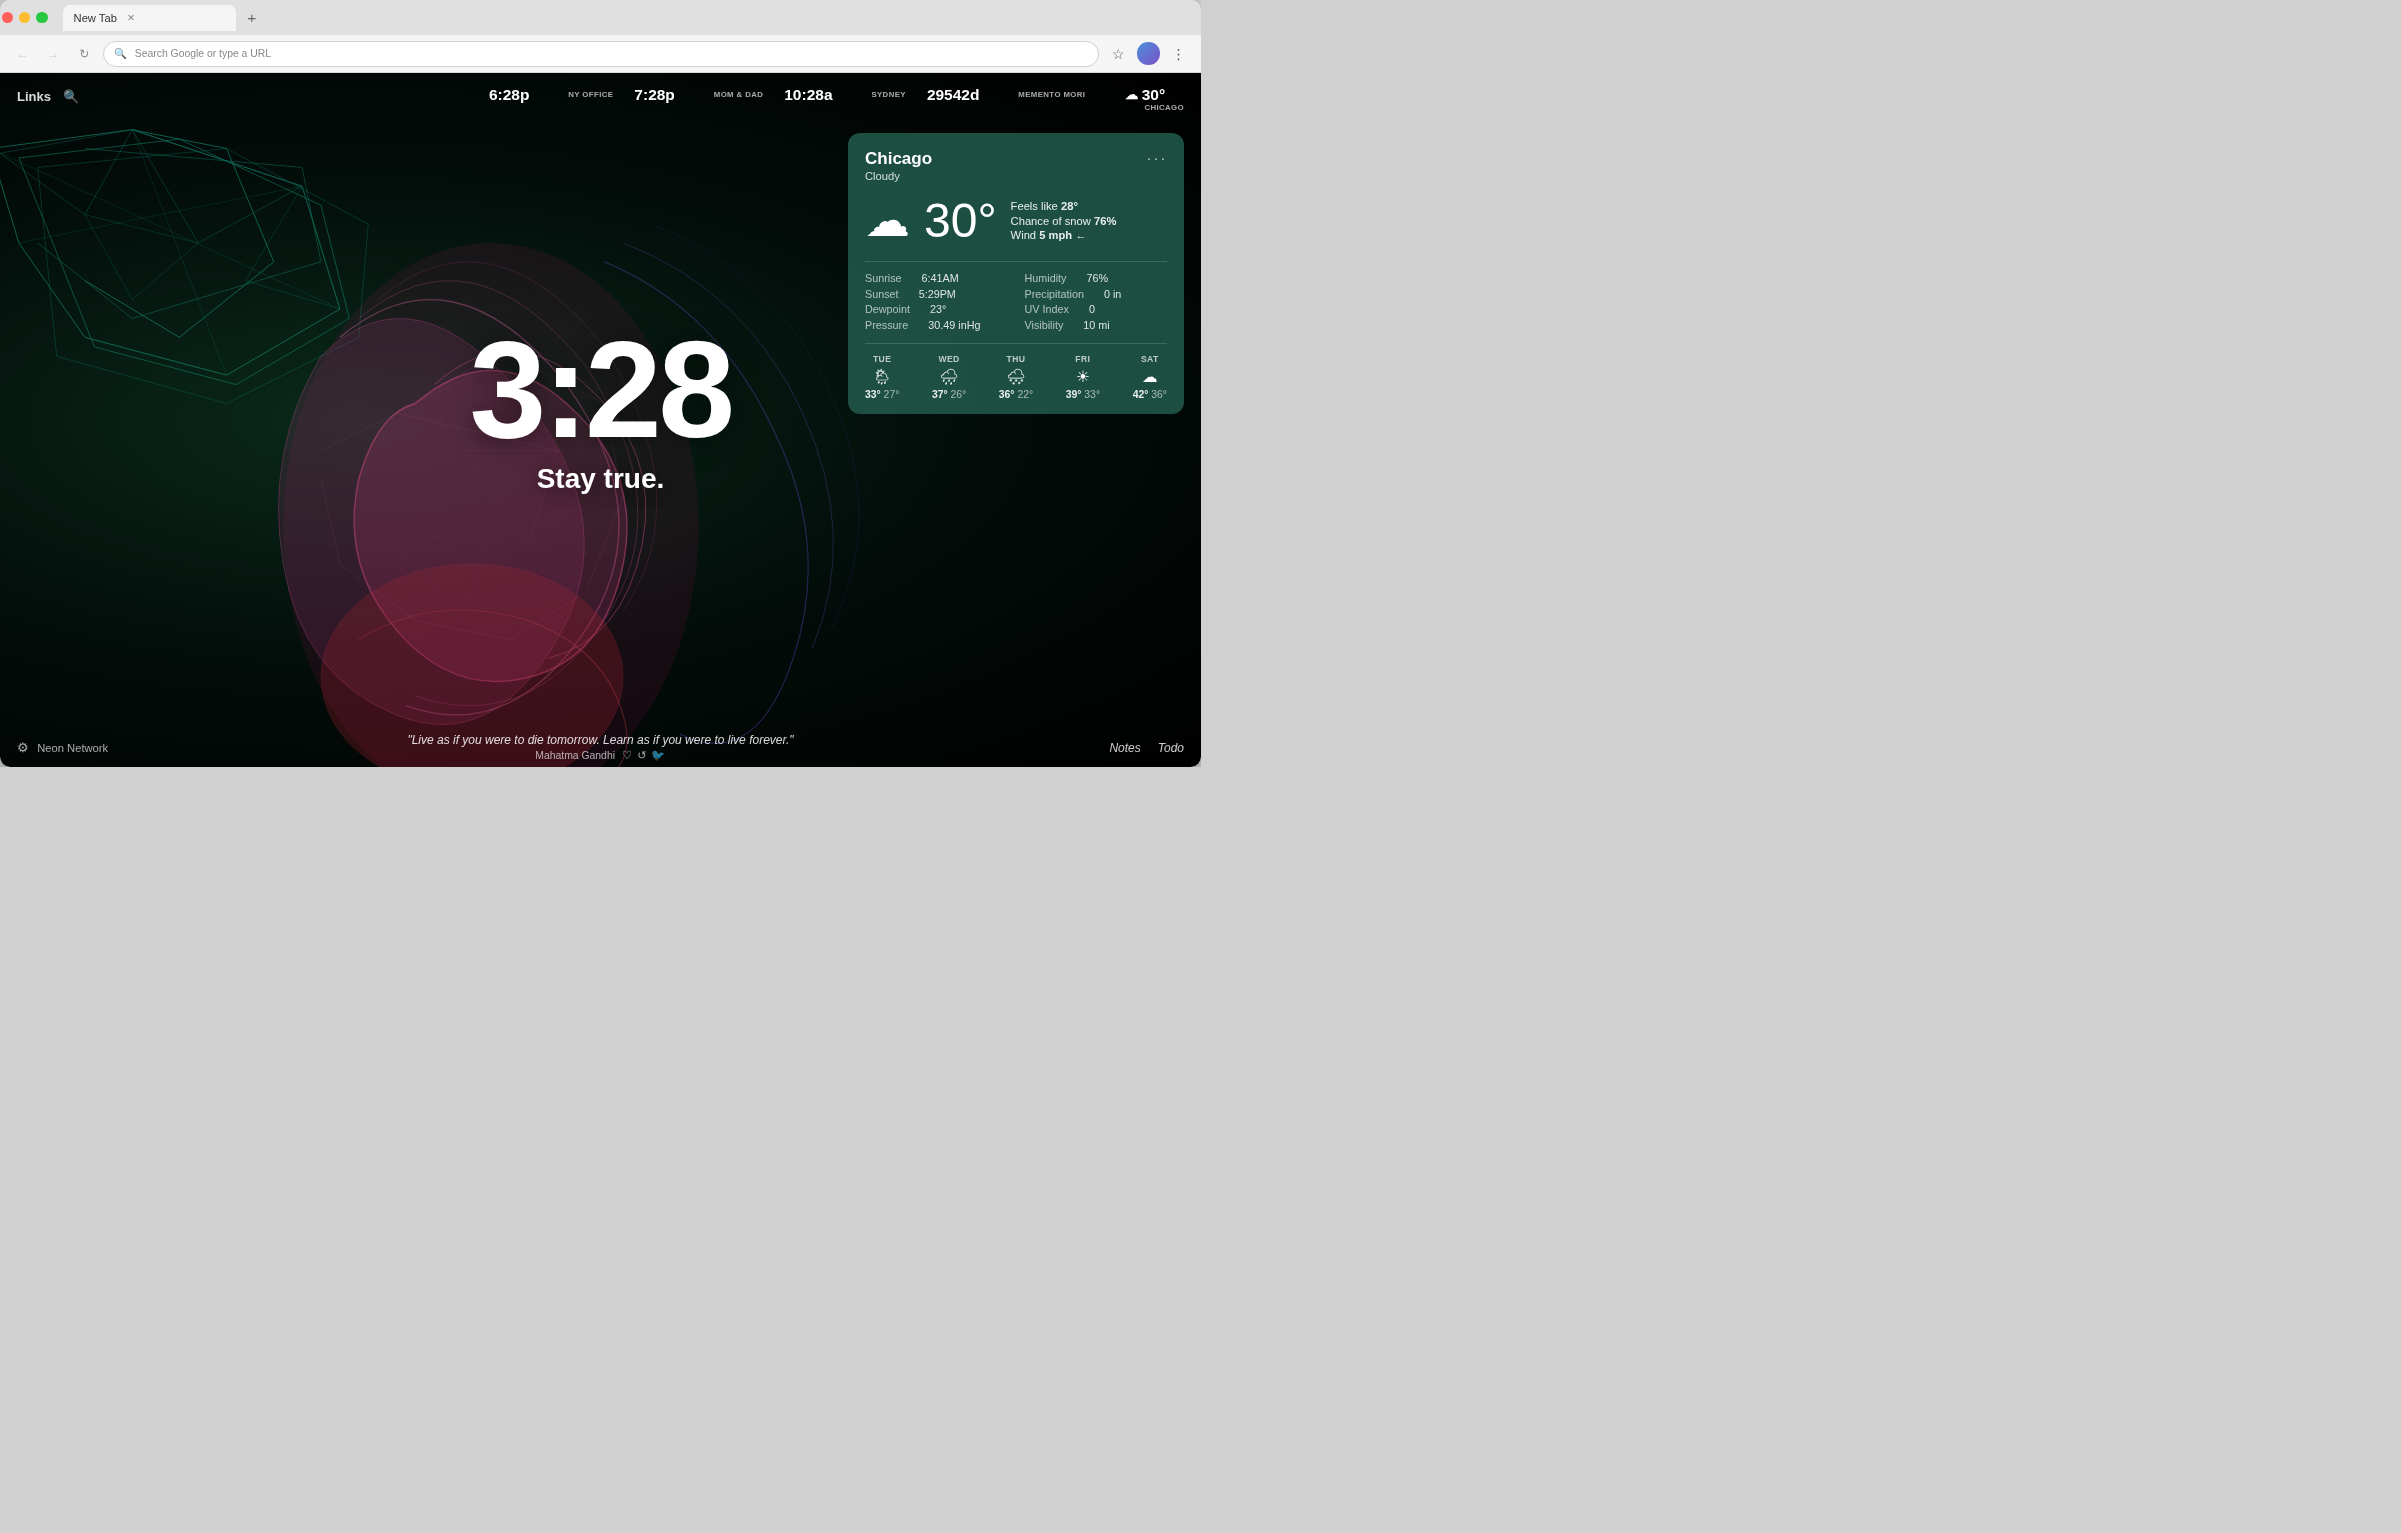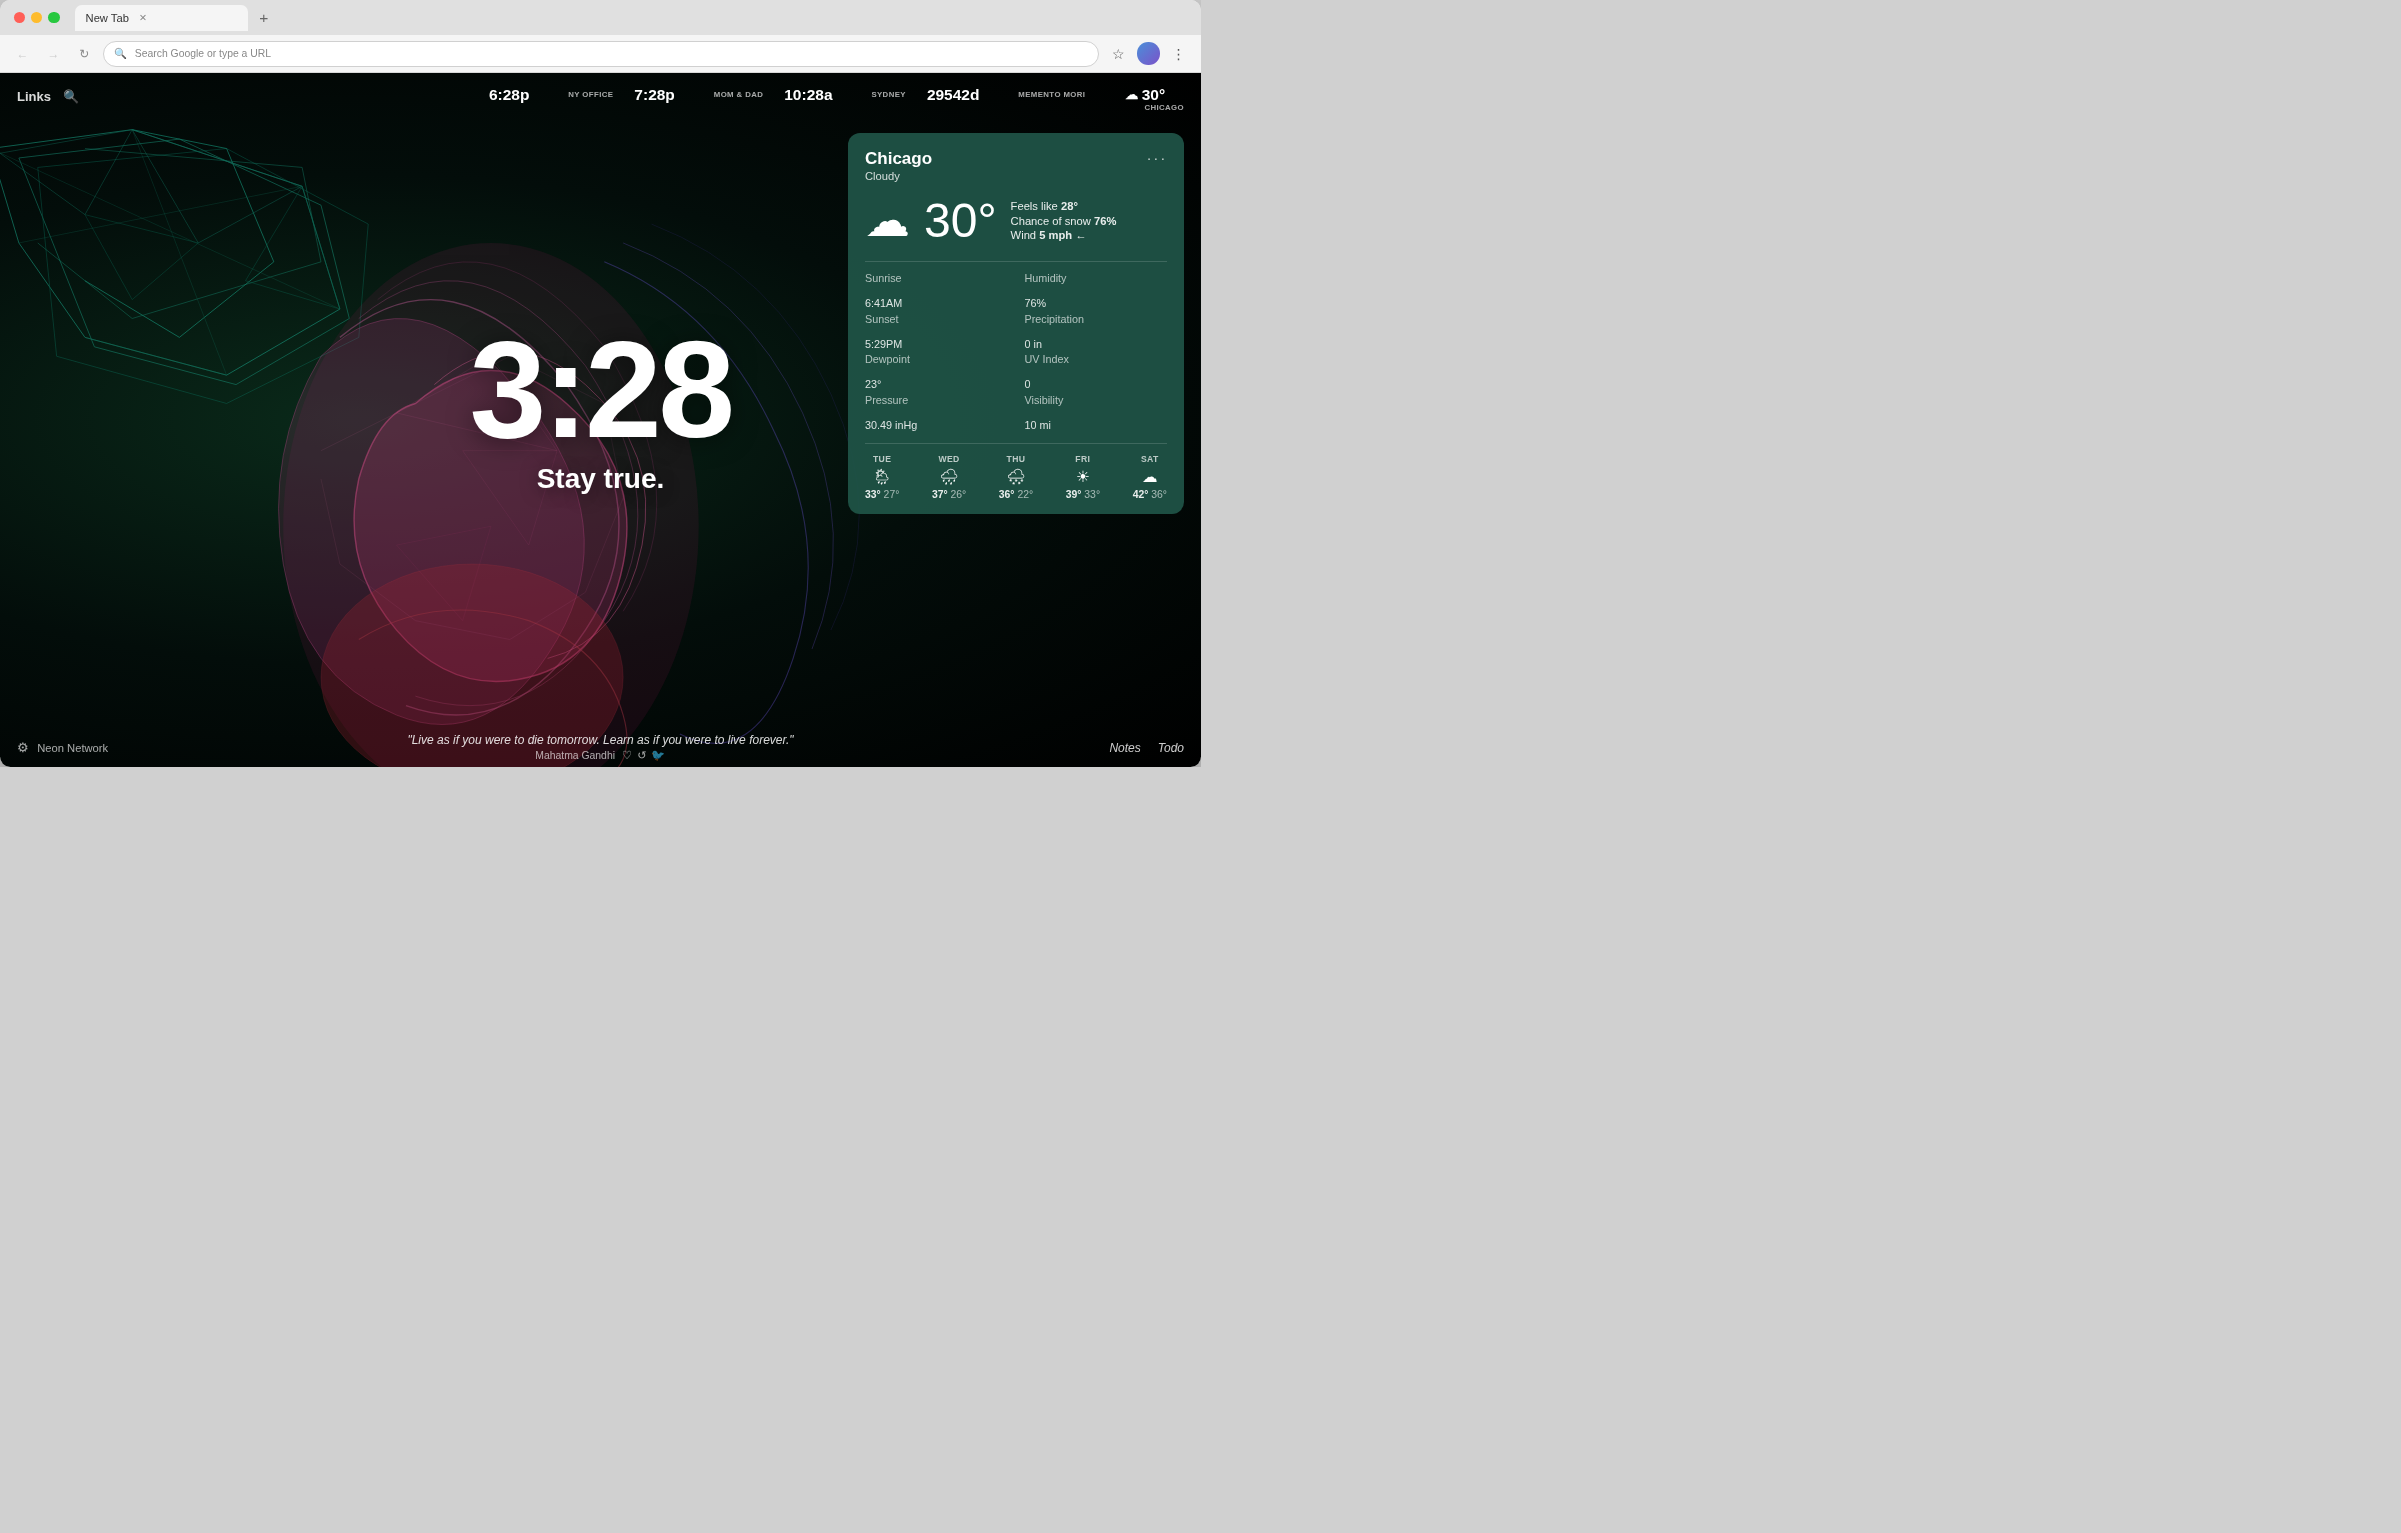--- a/index.html
+++ b/index.html
@@ -22,21 +22,21 @@
       display: flex;
       flex-direction: column;
     }
 
     
     .title-bar {
       height: 35px;
       background: #e0e0e0;
       display: flex;
       align-items: center;
-      padding: 0 14px;
+      padding: 0 2px;
       gap: 7px;
       flex-shrink: 0;
     }
     .traffic-lights {
       display: flex;
       gap: 6px;
       align-items: center;
     }
     .traffic-light {
       width: 11.2px;
@@ -313,21 +313,21 @@
     }
 
     .weather-details {
       display: grid;
       grid-template-columns: 1fr 1fr;
       gap: 3.5px 17px;
       font-size: 10.8px;
       color: rgba(255,255,255,0.85);
       margin-bottom: 12px;
     }
-    .weather-detail-item { display: flex; gap: 13px; flex-direction: column; }
+    .weather-detail-item { display: flex; gap: 20px; }
     .weather-detail-label { color: rgba(255,255,255,0.65); }
     .weather-detail-value { font-weight: 500; }
 
     .weather-forecast {
       display: flex;
       justify-content: space-between;
       border-top: 0.9px solid rgba(255,255,255,0.15);
       padding-top: 10.4px;
     }
     .forecast-day {

